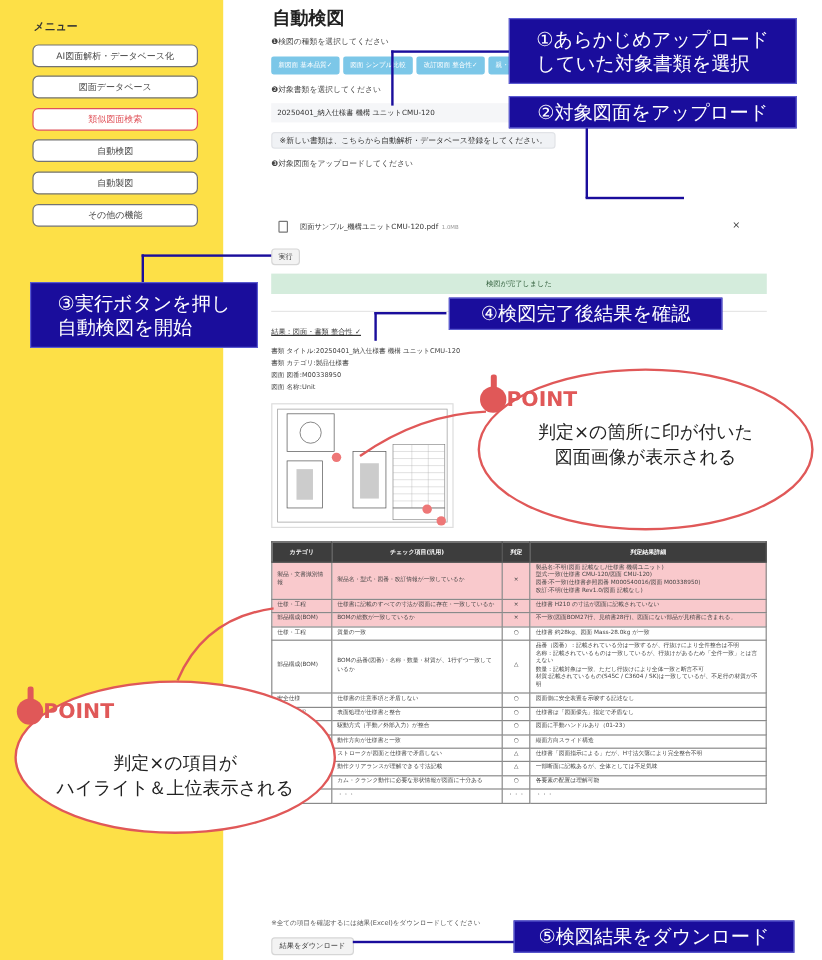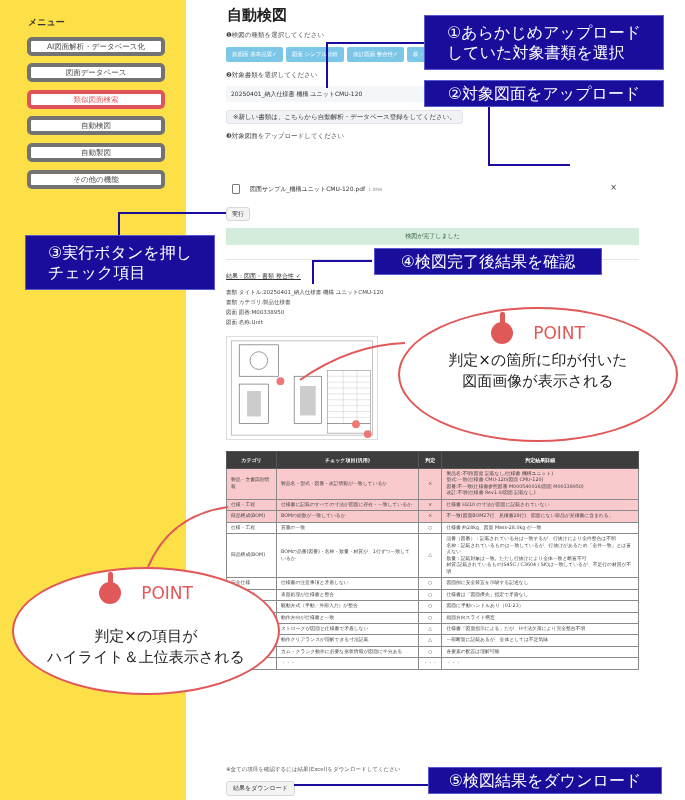--- a/index.html
+++ b/index.html
@@ -1,19 +1,19 @@
 <!DOCTYPE html>
 <html><head>
 <meta charset="utf-8">
 <style>
 *{box-sizing:border-box;margin:0;padding:0}
 body{width:685px;height:800px;position:relative;overflow:hidden;background:#fff;font-family:"DejaVu Sans","Liberation Sans",sans-serif;color:#333}
 .sidebar{position:absolute;left:0;top:0;width:186px;height:800px;background:#fde047}
 .menu-title{position:absolute;left:28px;top:16px;font-size:9px;font-weight:bold;color:#333}
-.menu-item{position:absolute;left:27px;width:138px;height:19px;background:#fff;border:4px solid #737373;border-radius:5px;font-size:7.5px;color:#444;display:flex;align-items:center;justify-content:center}
+.menu-item{position:absolute;left:27px;width:138px;height:19px;background:#fff;border:1px solid #737373;border-radius:5px;font-size:7.5px;color:#444;display:flex;align-items:center;justify-content:center}
 .menu-item.active{border-color:#e0535a;color:#e0535a}
 .main{position:absolute;left:186px;top:0;width:499px;height:800px}
 .page-title{position:absolute;left:41px;top:6px;font-size:15px;font-weight:bold;color:#222}
 .step-label{position:absolute;left:40px;font-size:6.5px;color:#444}
 .chips{position:absolute;left:40px;top:47px;display:flex;gap:3px}
 .chip{height:15px;background:#7cc7e8;color:#fff;font-size:5.5px;padding:0 6px;display:flex;align-items:center;border-radius:2px}
 .select{position:absolute;left:40px;top:86px;width:420px;height:16px;background:#f5f6f8;font-size:6px;padding-left:5px;display:flex;align-items:center;color:#333}
 .note{position:absolute;left:40px;top:110px;height:14px;background:#f0f2f5;border:1px solid #e1e3e7;border-radius:3px;font-size:6.5px;padding:0 6px;display:flex;align-items:center;color:#333}
 .dropzone{position:absolute;left:40px;top:148px;width:399px;height:31px;background:#f0f2f6;border-radius:4px}
 .dz-icon{position:absolute;left:7px;top:8px;width:14px;height:12px}
@@ -35,21 +35,21 @@
 table.results{position:absolute;left:40px;top:451px;width:413px;border-collapse:collapse;font-size:4.8px;color:#444}
 table.results th{background:#3d3d3d;color:#fff;height:17px;font-weight:bold;border:1px solid #555;font-size:5px}
 table.results td{border:1px solid #8a8a8a;padding:2px 4px;vertical-align:middle;line-height:1.35}
 table.results tr.fail td{background:#f9c9cc}
 td.j{text-align:center}
 .dl-note{position:absolute;left:40px;top:766px;font-size:5.5px;color:#555}
 .dl-btn{position:absolute;left:40px;top:781px;height:15px;background:#f3f3f3;border:1px solid #d6d6d6;border-radius:3px;font-size:6px;padding:0 6px;display:flex;align-items:center}
 .callout{position:absolute;background:#1a0d9c;border:1px solid #5a5ad0;color:#fff;display:flex;align-items:center;justify-content:center;text-align:left;font-family:"DejaVu Sans",sans-serif;line-height:1.25}
 .line{position:absolute;background:#1a0d9c}
 .bubble{position:absolute;border:2px solid #e05858;border-radius:50%;background:#fff;text-align:center;font-size:15px;color:#222;line-height:1.45}
-.point{display:flex;align-items:center;justify-content:center;gap:20px;color:#e05858;font-weight:normal;font-size:17px}
+.point{display:flex;align-items:center;justify-content:flex-start;gap:0;color:#e05858;font-weight:bold;font-size:17px}
 .hand{display:inline-block;width:22px;height:22px;border-radius:50%;background:#e05858;position:relative}
 .hand:before{content:"";position:absolute;left:9px;top:-10px;width:5px;height:12px;background:#e05858;border-radius:2px}
 </style>
 </head>
 <body>
 
 <div class="sidebar">
   <div class="menu-title">メニュー</div>
   <div class="menu-item" style="top:37px">AI図面解析・データベース化</div>
   <div class="menu-item" style="top:63px">図面データベース</div>
@@ -222,21 +222,21 @@
 
 <div class="callout" style="left:424px;top:15px;width:240px;height:55px;font-size:16px">
     <span style="white-space:pre-line">①あらかじめアップロード
 していた対象書類を選択</span>
   </div>
 <div class="callout" style="left:424px;top:80px;width:240px;height:27px;font-size:16px">
     <span>②対象図面をアップロード</span>
   </div>
 <div class="callout" style="left:25px;top:235px;width:190px;height:55px;font-size:16px">
     <span style="white-space:pre-line">③実行ボタンを押し
-チェック項目</span>
+自動検図を開始</span>
   </div>
 <div class="callout" style="left:374px;top:248px;width:228px;height:27px;font-size:16px">
     <span>④検図完了後結果を確認</span>
   </div>
 <div class="callout" style="left:428px;top:767px;width:234px;height:27px;font-size:16px">
     <span>⑤検図結果をダウンロード</span>
   </div>
 
 <svg style="position:absolute;left:290px;top:335px;width:120px;height:50px">
     <path d="M10 45 Q 60 10 115 8" fill="none" stroke="#e05858" stroke-width="2"></path>

